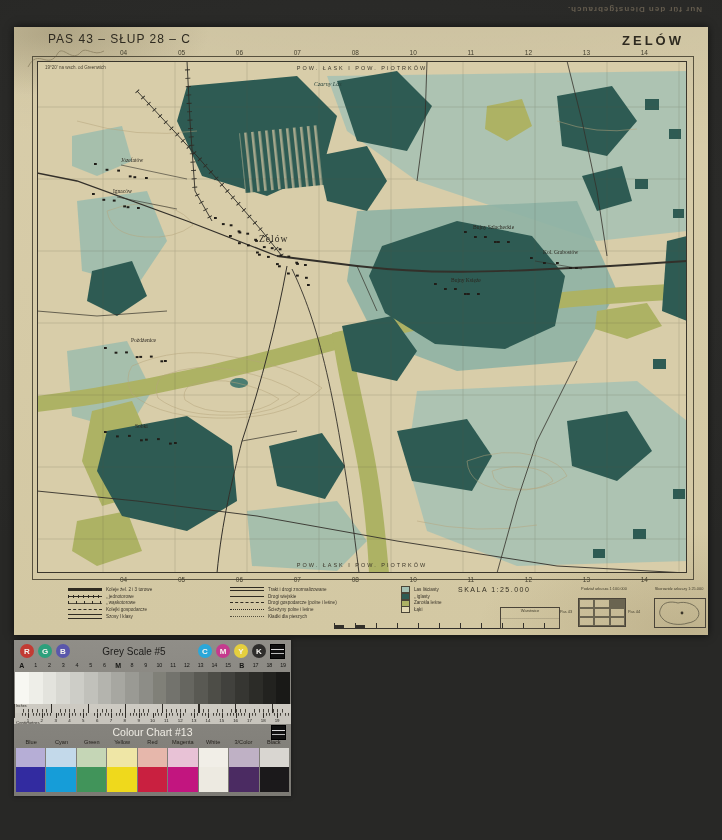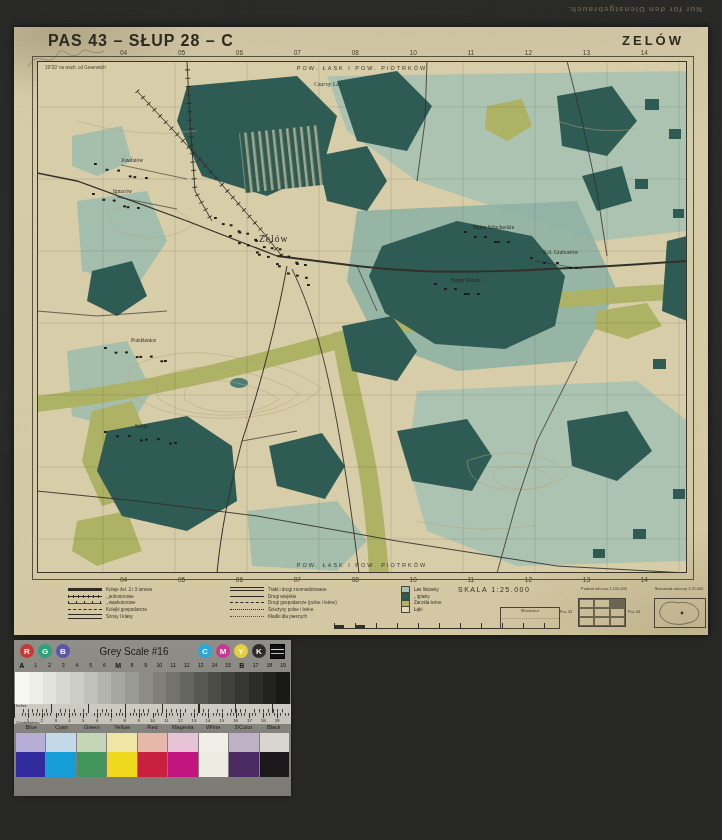--- a/index.html
+++ b/index.html
@@ -7,21 +7,21 @@
          font-family:"Liberation Sans",sans-serif;
          background-image:radial-gradient(900px 500px at 50% 30%, rgba(60,60,58,.35), transparent 70%);}
   
   .sheet{position:absolute;left:14px;top:27px;width:694px;height:608px;
          background:
            radial-gradient(220px 90px at 6% 1%, rgba(96,86,58,.30), transparent 70%),
            radial-gradient(300px 140px at 97% 99%, rgba(120,102,62,.22), transparent 70%),
            radial-gradient(1100px 260px at 60% -60px, rgba(0,0,0,.07), transparent 75%),
            linear-gradient(#d8cdaa,#d3c8a3);
          box-shadow:0 0 8px rgba(0,0,0,.65);}
-  .sheet-code{position:absolute;left:34px;top:5px;font-size:16px;font-weight:bold;
+  .sheet-code{position:absolute;left:34px;top:5px;font-size:12px;font-weight:normal;
               color:#2e2a20;letter-spacing:1px;}
   .sheet-title{position:absolute;right:24px;top:6px;font-size:13px;font-weight:bold;
                color:#2e2a20;letter-spacing:3px;}
   .stamp{position:absolute;right:20px;top:5px;transform:rotate(180deg);
          font-size:8px;font-weight:bold;color:#6a6152;letter-spacing:1px;opacity:.9;}
   .scribble{position:absolute;left:10px;top:16px;opacity:.7;}
   .grid-row{position:absolute;left:106px;width:528px;display:flex;justify-content:space-between;
             font-size:6.5px;color:#45402f;}
   .grid-top{top:22px}.grid-bottom{top:549px}
   .outer-frame{position:absolute;left:18px;top:29px;width:660px;height:522px;
@@ -453,21 +453,21 @@
     </div>
   </div>
 
   <div class="chart">
     <div class="chart-head">
       <span id="rgb-dots" style="display:flex;gap:4px">
           <span class="dot" style="background: rgb(194, 59, 52);">R</span>
           <span class="dot" style="background: rgb(45, 160, 124);">G</span>
           <span class="dot" style="background: rgb(90, 87, 171);">B</span>
         </span>
-      <span class="chart-title">Grey Scale #16</span>
+      <span class="chart-title">Grey Scale #5</span>
       <span id="cmyk-dots" style="display:flex;gap:4px">
           <span class="dot" style="background: rgb(43, 167, 217);">C</span>
           <span class="dot" style="background: rgb(197, 58, 142);">M</span>
           <span class="dot" style="background: rgb(229, 207, 62);">Y</span>
           <span class="dot" style="background: rgb(46, 45, 43);">K</span>
         </span>
       <span class="chart-logo"></span>
     </div>
     <div class="grey-labels" id="grey-labels">
         <span class="bold">A</span>
@@ -531,20 +531,24 @@
         <span>12</span>
         <span>13</span>
         <span>14</span>
         <span>15</span>
         <span>16</span>
         <span>17</span>
         <span>18</span>
         <span>19</span>
         <span class="cm-label">Centimetres</span>
       </div>
+    <div class="cc-title">
+      <span class="t">Colour Chart #13</span>
+      <span class="chart-logo"></span>
+    </div>
     <div class="cc-heads" id="cc-heads">
         <span>Blue</span>
         <span>Cyan</span>
         <span>Green</span>
         <span>Yellow</span>
         <span>Red</span>
         <span>Magenta</span>
         <span>White</span>
         <span>3/Color</span>
         <span>Black</span>

